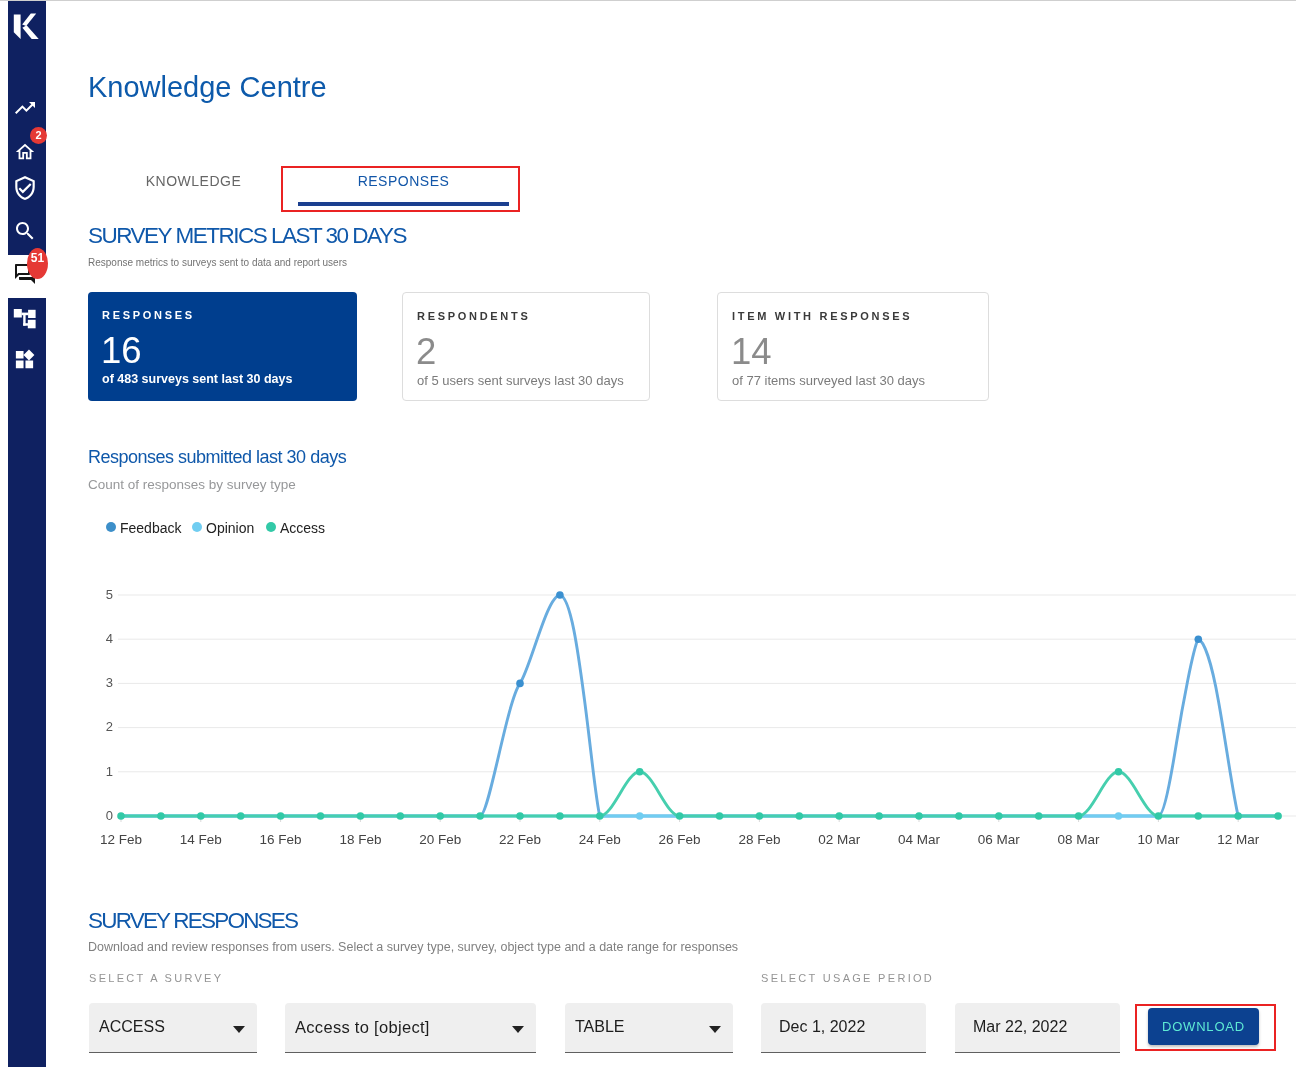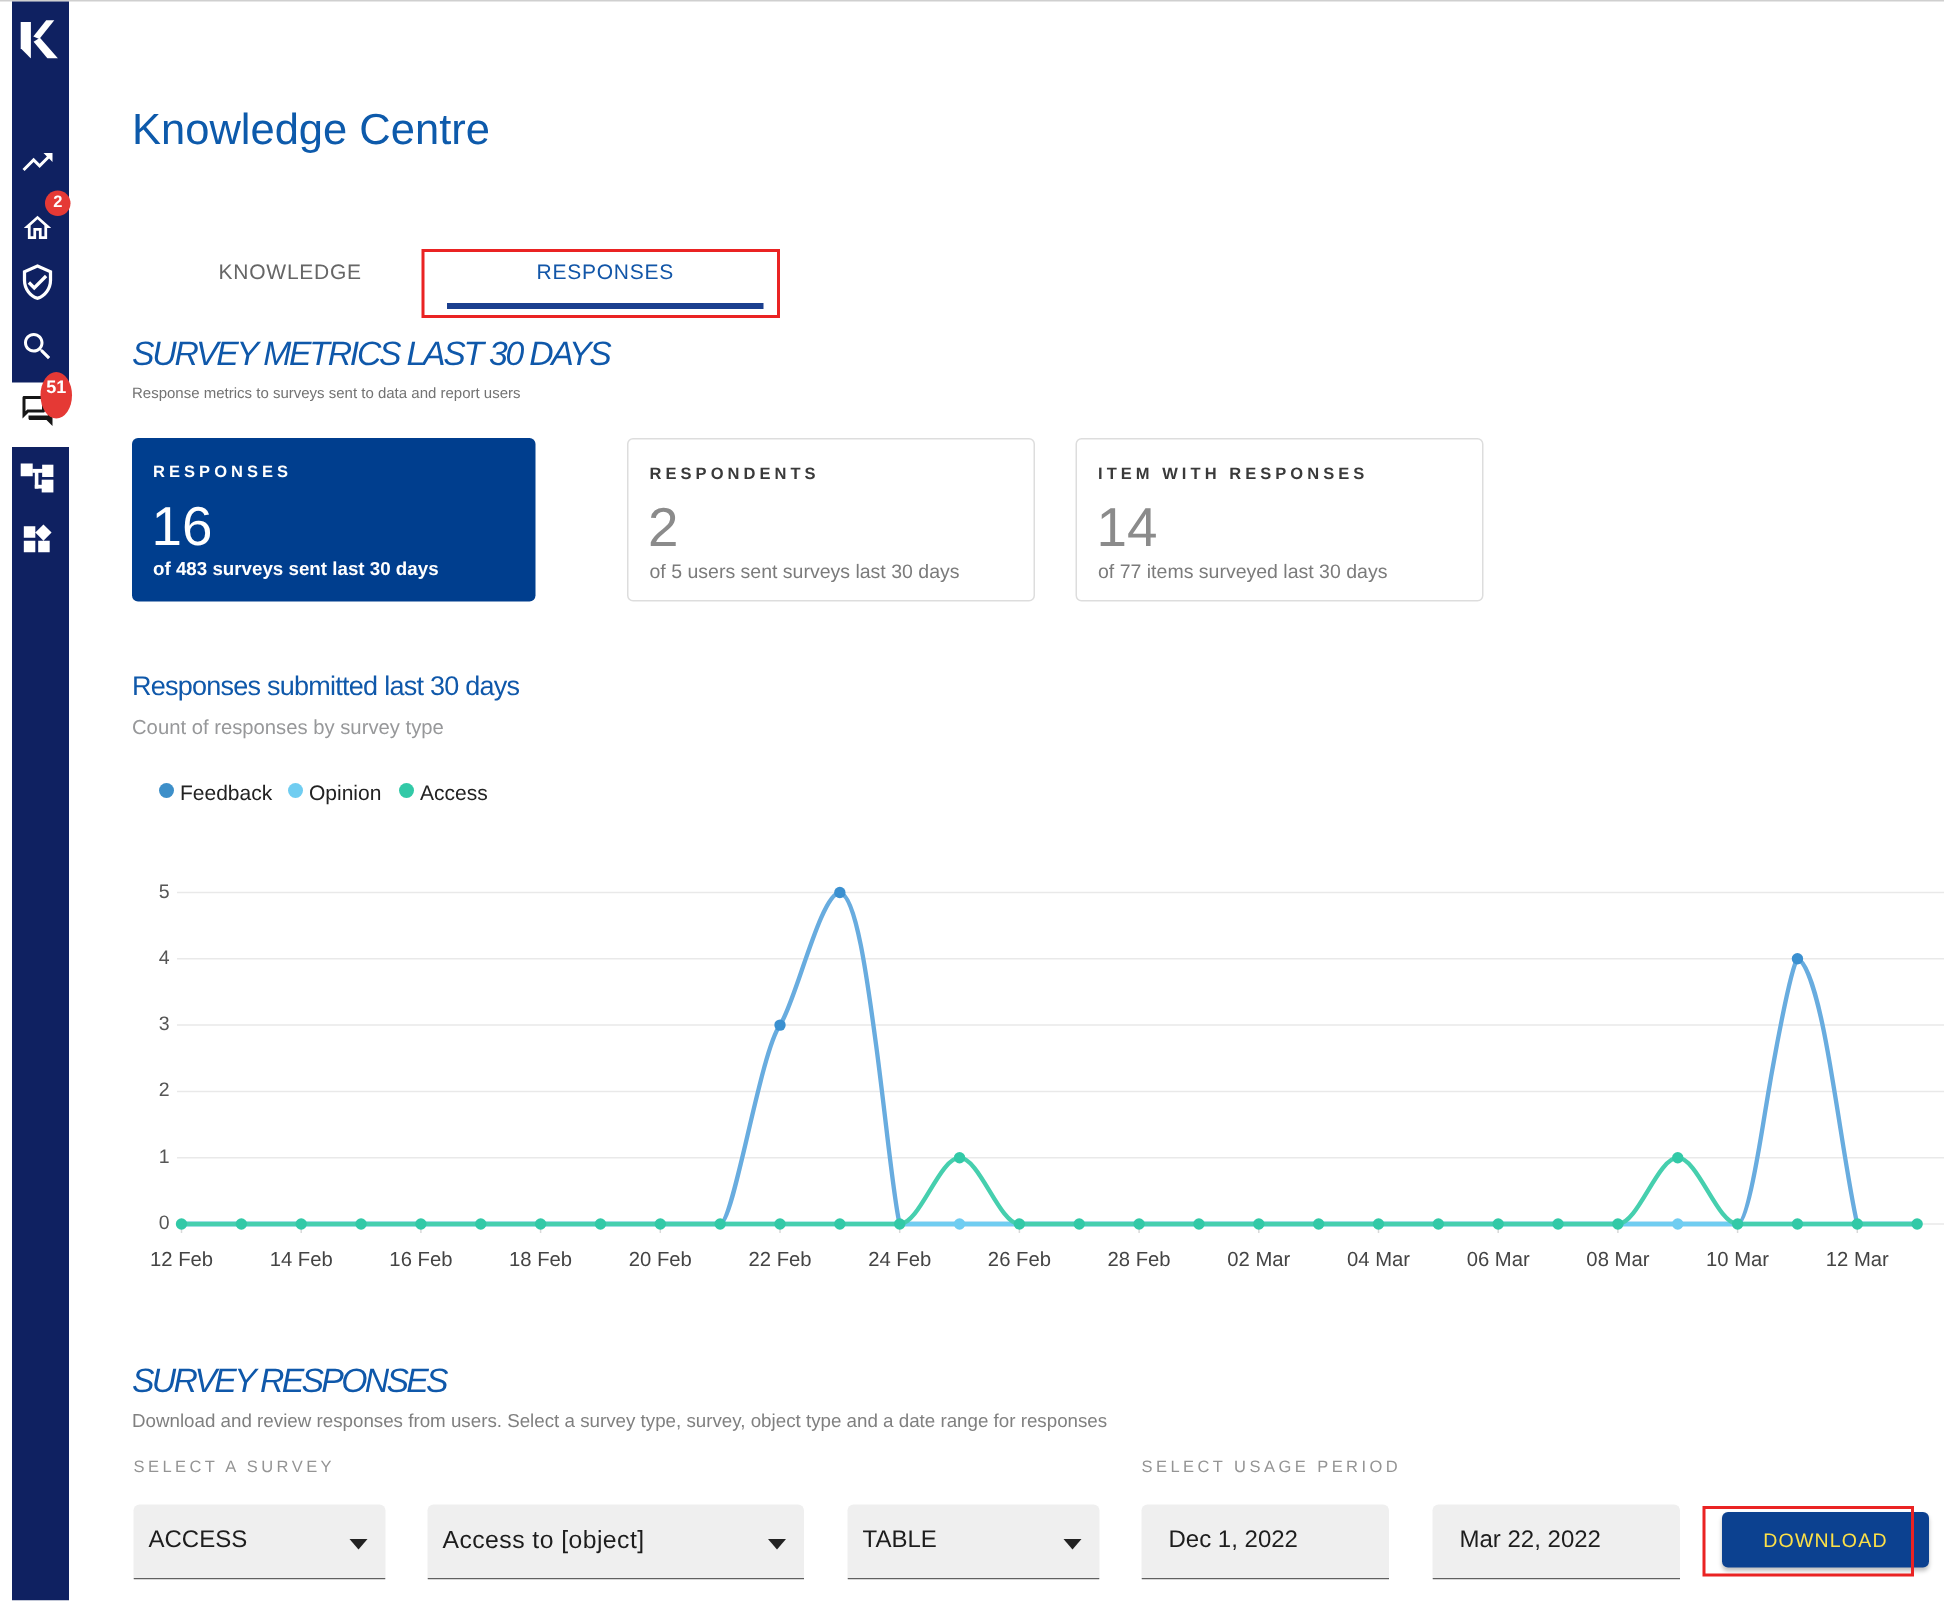--- a/index.html
+++ b/index.html
@@ -5,48 +5,48 @@
 * { margin:0; padding:0; box-sizing:border-box; }
 html,body { width:1296px; height:1067px; background:#fff; font-family:"Liberation Sans", sans-serif; overflow:hidden; position:relative; }
 .abs { position:absolute; }
 #topline { left:0; top:0; width:1296px; height:1px; background:#cfcfcf; }
 #sidebar { left:8px; top:1px; width:38px; height:1066px; background:#0f2161; }
 #sidegap { left:8px; top:255px; width:38px; height:43px; background:#fff; }
 .icn { position:absolute; }
 .badge { position:absolute; background:#e53935; color:#fff; border-radius:50%; font-weight:bold; text-align:center; }
 
 .h1 { color:#0d5aab; font-size:29px; }
-.h2 { color:#0f58aa; font-size:22.5px; letter-spacing:-1.5px;font-style:italic; }
+.h2 { color:#0f58aa; font-size:22.5px; letter-spacing:-1.5px; }
 .h3 { color:#0f58aa; font-size:18px; letter-spacing:-0.5px; }
 .sub { color:#737373; font-size:10px; }
 
 .tab { width:211px; text-align:center; font-size:14px; font-weight:normal; letter-spacing:0.5px; }
 #tabline { left:298px; top:202px; width:211px; height:4px; background:#1b3f8f; }
 #redbox1 { left:281px; top:166px; width:239px; height:46px; border:2.5px solid #ea2323; }
 
 .card { top:292px; height:109px; border-radius:4px; }
 .card .lab { position:absolute; left:14px; top:17px; font-size:11px; font-weight:bold; letter-spacing:2.7px; }
 .card .num { position:absolute; left:13px; top:37.5px; font-size:36.5px; }
 .card .cap { position:absolute; left:14px; top:79.5px; font-size:13px; }
 #card1 { left:88px; width:269px; background:#003e8e; color:#fff; }
-#card2 { left:418px; width:272px; background:#fff; border:1px solid #ddd; }
+#card2 { left:402px; width:248px; background:#fff; border:1px solid #ddd; }
 #card3 { left:717px; width:272px; background:#fff; border:1px solid #ddd; }
 .glab { color:#3a3a3a; }
 .gnum { color:#8b8b8b; }
 .gcap { color:#7b7b7b; }
 
 .ldot { position:absolute; width:10px; height:10px; border-radius:50%; top:522px; }
 .ltxt { position:absolute; top:519.5px; font-size:14px; color:#222; }
 
 .ctlab { font-size:11px; color:#949494; letter-spacing:2.3px; font-weight:500; }
 .dd { top:1003px; height:50px; background:#efefef; border-radius:4px 4px 0 0; border-bottom:1px solid #606060; color:#1d1d1d; }
 .dd .t { position:absolute; left:10px; top:15px; font-size:16px; letter-spacing:0; }
 .dd .arr { position:absolute; right:12px; top:23px; width:0; height:0; border-left:6.5px solid transparent; border-right:6.5px solid transparent; border-top:7px solid #222; }
 .date .t { letter-spacing:0; left:18px; }
-#dlbtn { left:1148px; top:1008px; width:138px; height:37px; background:#0c4190; border-radius:4px; color:#fde047; font-size:13px; letter-spacing:0.8px; font-weight:500; text-align:center; line-height:37px; box-shadow:0 2px 3px rgba(0,0,0,0.25); }
+#dlbtn { left:1148px; top:1008px; width:111px; height:37px; background:#0c4190; border-radius:4px; color:#5eead4; font-size:13px; letter-spacing:0.8px; font-weight:500; text-align:center; line-height:37px; box-shadow:0 2px 3px rgba(0,0,0,0.25); }
 #redbox2 { left:1135px; top:1004px; width:141px; height:47px; border:2.5px solid #ea2323; }
 </style>
 </head>
 <body>
 <div id="topline" class="abs"></div>
 <div id="sidebar" class="abs"></div>
 <div id="sidegap" class="abs"></div>
 
 <svg class="icn" style="left:12.5px; top:12.5px;" width="26" height="26" viewBox="0 0 26 26">
   <path fill="#fff" d="M0.8 1.6 L7.6 1.6 L7.6 26 L0.8 19.2 Z"></path>

